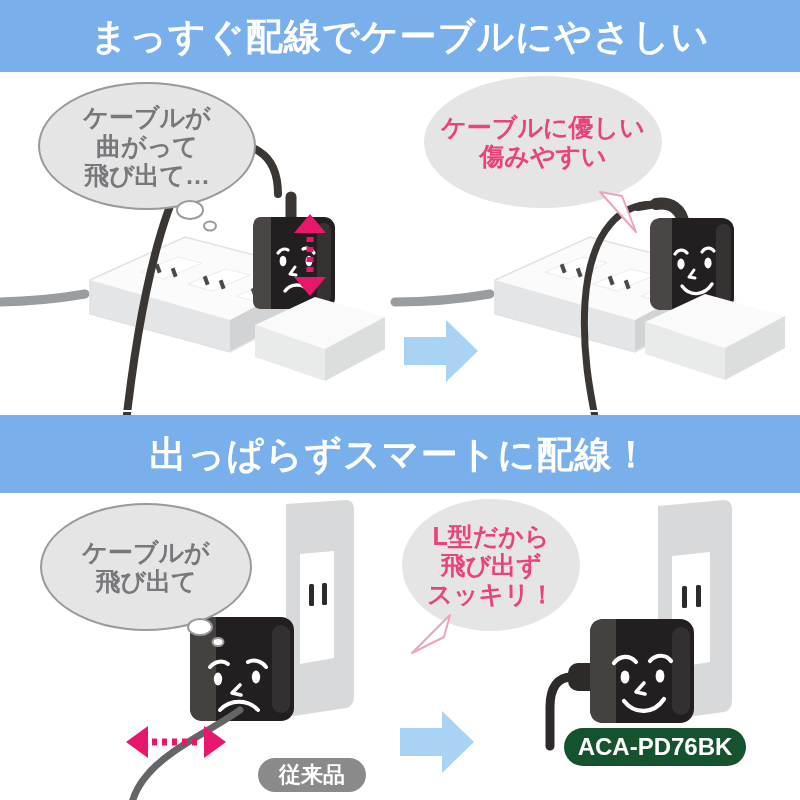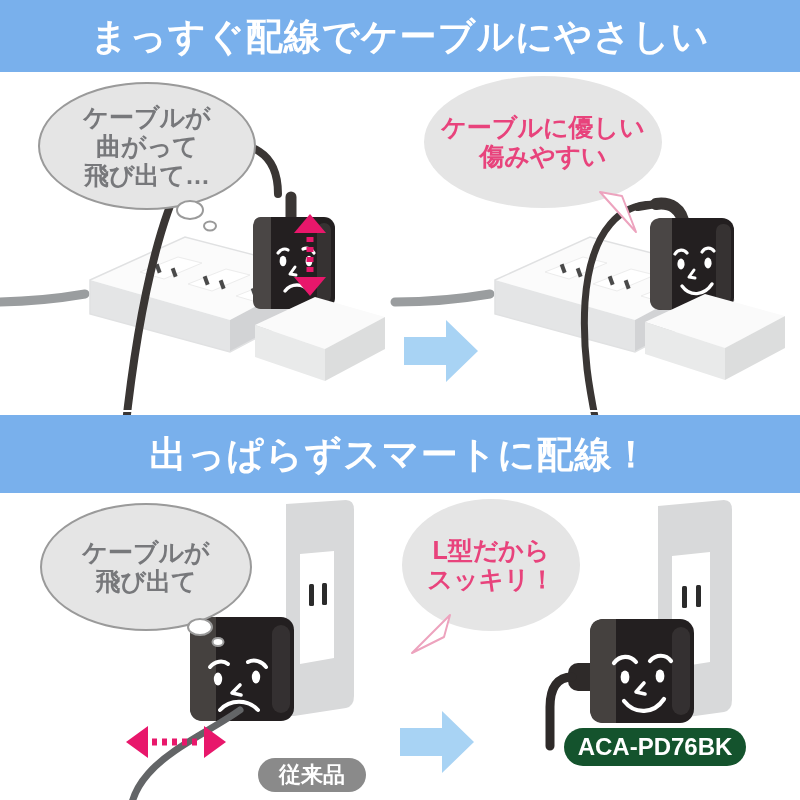--- a/index.html
+++ b/index.html
@@ -358,20 +358,21 @@
           <path d="M100 50 C 106 43, 116 43, 121 50" stroke="#ffffff" stroke-width="4.2" fill="none" stroke-linecap="round"></path>
           <ellipse cx="75" cy="66" rx="4.4" ry="6.6" fill="#ffffff"></ellipse>
           <ellipse cx="110" cy="65" rx="4.4" ry="6.6" fill="#ffffff"></ellipse>
           <path d="M94 72 L 86 81 L 95 83" stroke="#ffffff" stroke-width="3.6" fill="none" stroke-linecap="round" stroke-linejoin="round"></path>
           <path d="M74 90 C 85 104, 104 103, 114 88" stroke="#ffffff" stroke-width="4.2" fill="none" stroke-linecap="round"></path>
         </g>
       </svg>
 
       <div class="bubble bubble-pink" style="left:2px; top:6px; width:178px; height:132px;">
         <span class="bubble-line">L型だから</span>
+        <span class="bubble-line">飛び出ず</span>
         <span class="bubble-line">スッキリ！</span>
       </div>
       <svg class="abs" style="left:10px; top:120px;" width="56" height="48" viewBox="0 0 56 48">
         <path d="M40 2 L 2 40 L 34 24 Z" fill="#ffffff" stroke="#eda3be" stroke-width="2" stroke-linejoin="round"></path>
       </svg>
 
       <div class="badge badge-pink" style="left:164px; top:226px; width:182px; height:38px; font-size:24px;">
         <span>ACA-PD76BK</span>
       </div>
     </div>

